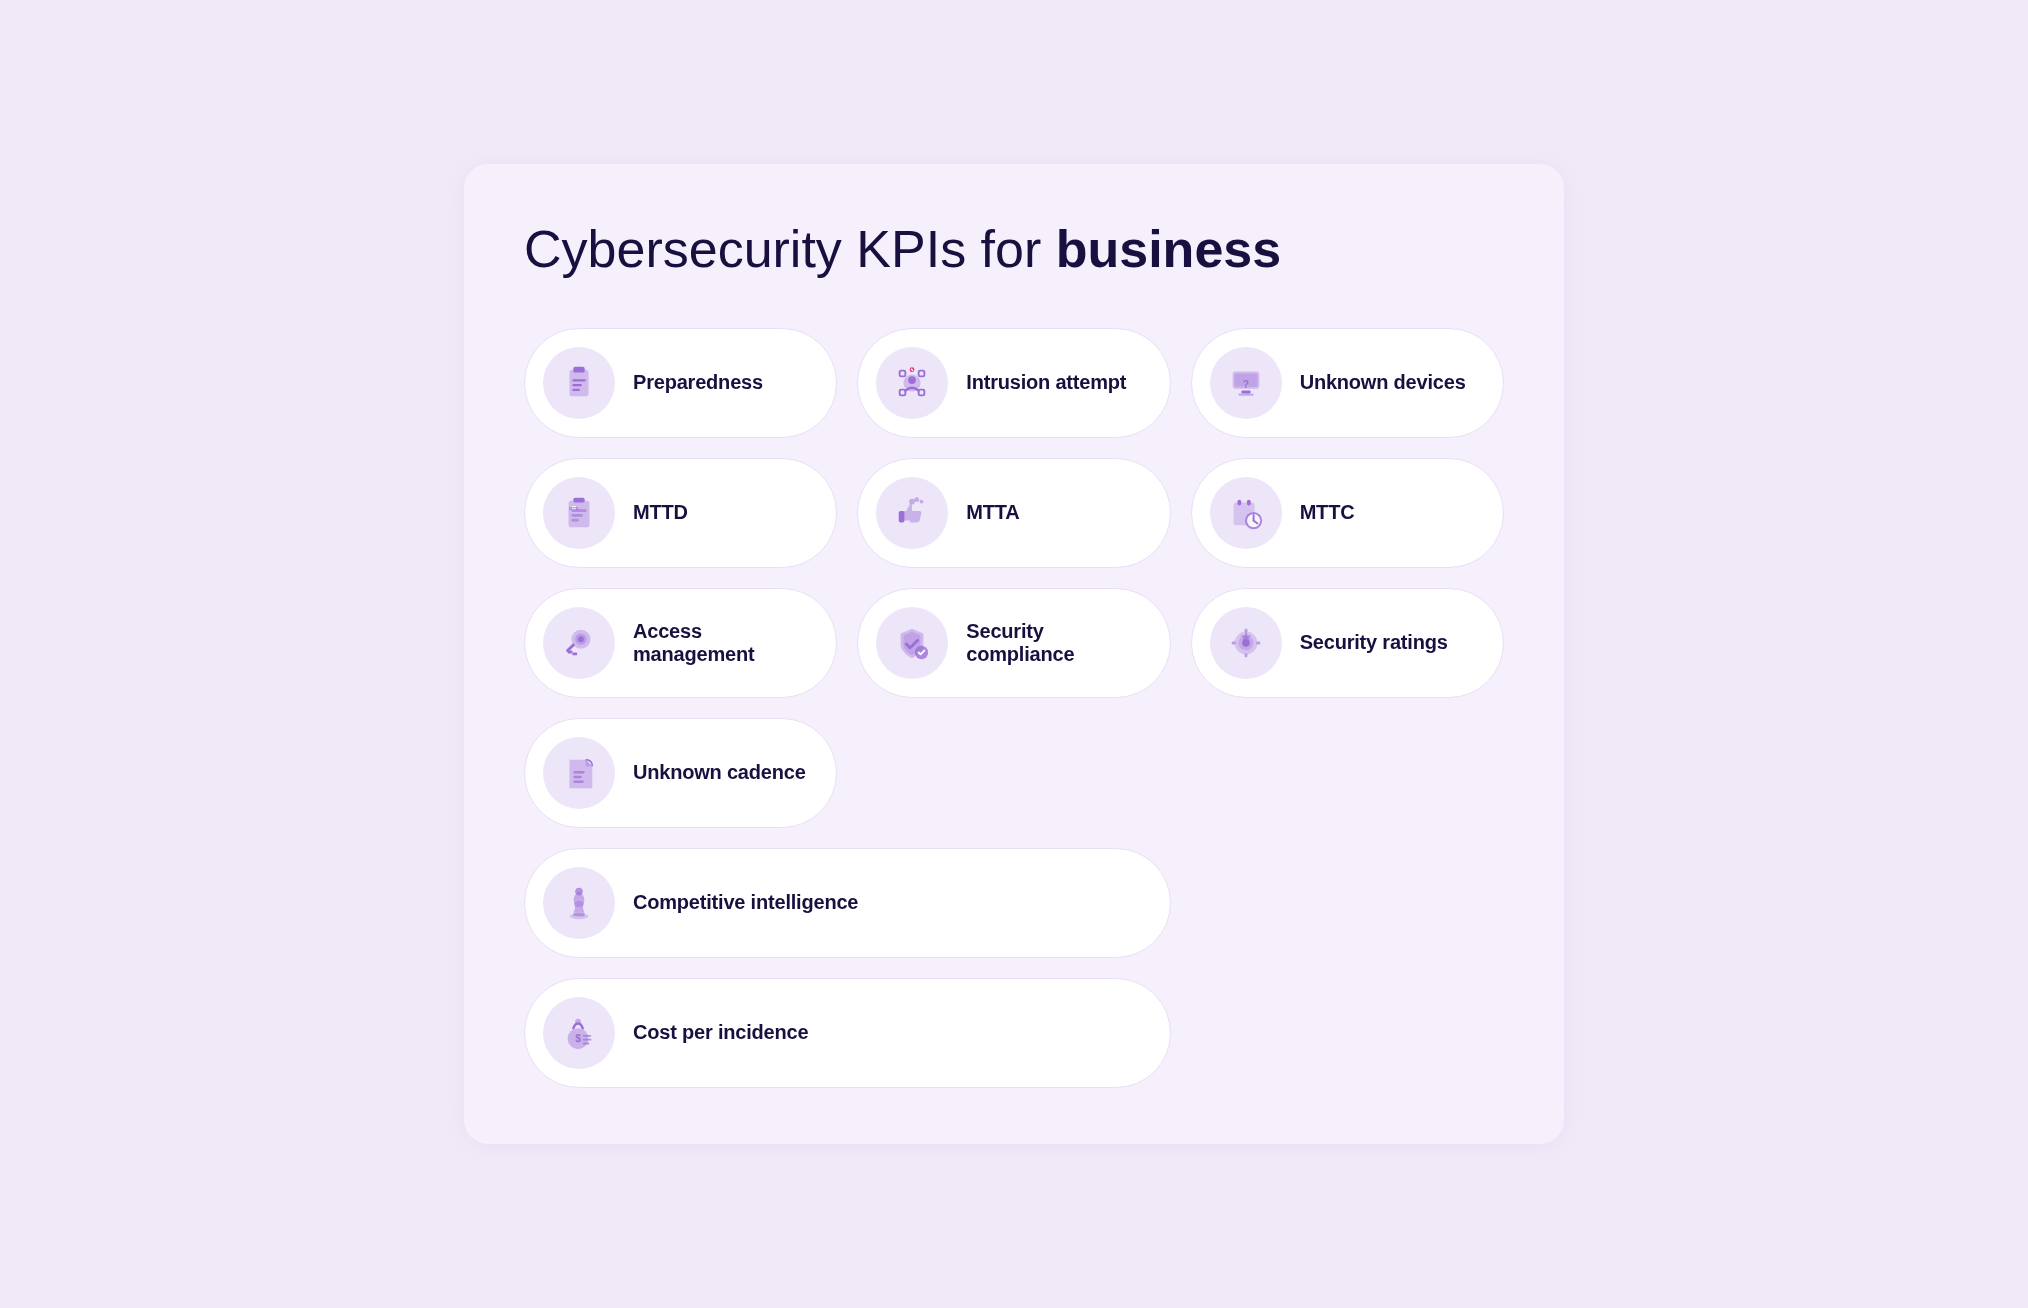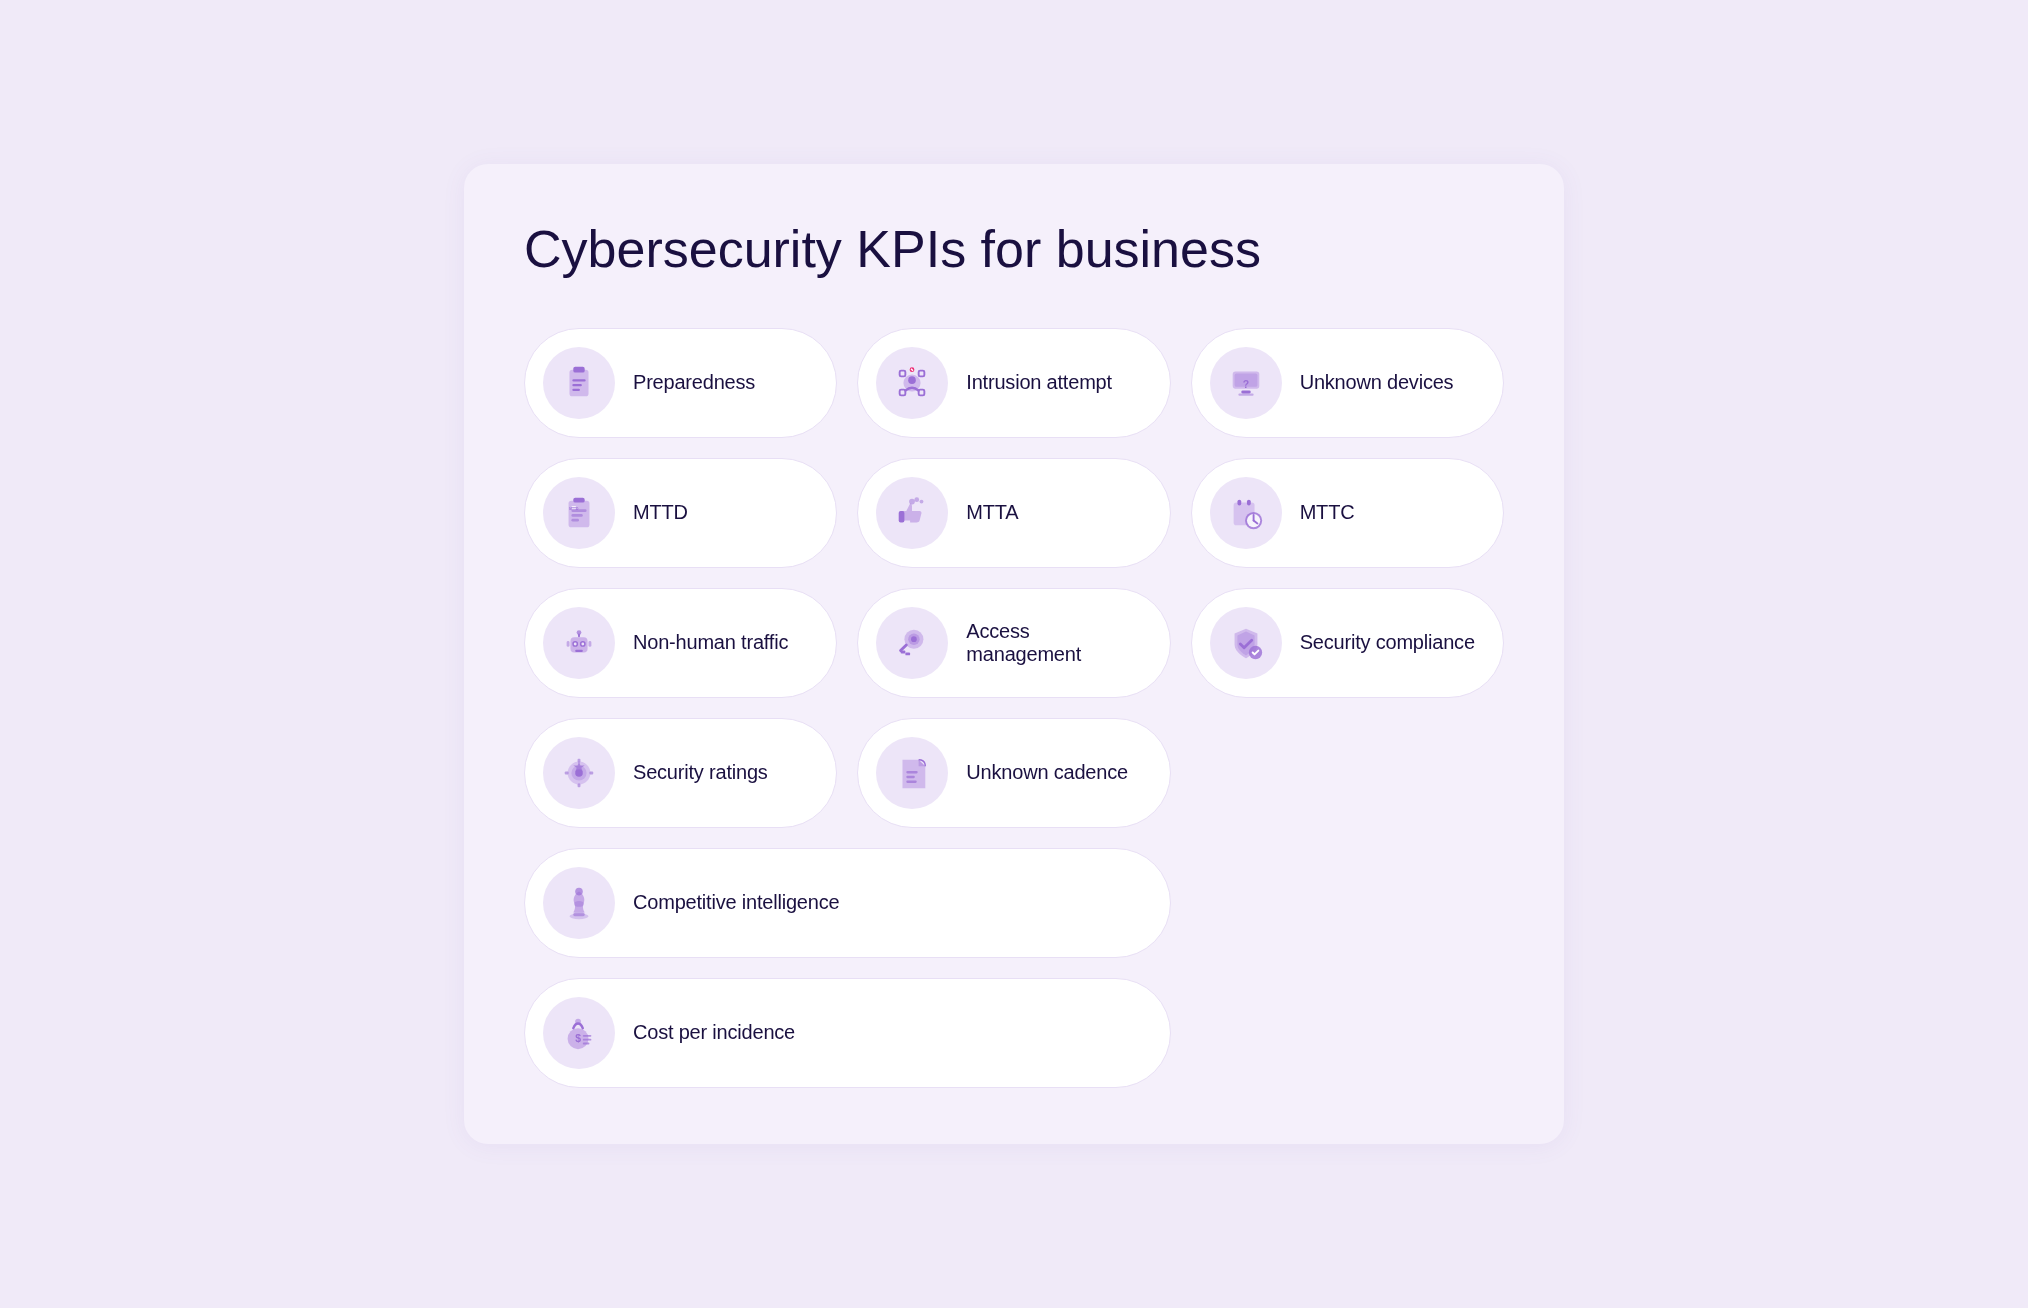--- a/index.html
+++ b/index.html
@@ -25,21 +25,21 @@
 
     .page-title {
       font-size: 52px;
       font-weight: 400;
       color: #1a1040;
       margin-bottom: 48px;
       line-height: 1.15;
     }
 
     .page-title strong {
-      font-weight: 400;
+      font-weight: 700;
     }
 
     .grid {
       display: grid;
       grid-template-columns: repeat(3, 1fr);
       gap: 20px;
     }
 
     .kpi-item {
       background: #ffffff;
@@ -62,21 +62,21 @@
       flex-shrink: 0;
     }
 
     .icon-wrap svg {
       width: 38px;
       height: 38px;
     }
 
     .kpi-label {
       font-size: 20px;
-      font-weight: 400;
+      font-weight: 700;
       color: #1a1040;
       letter-spacing: -0.2px;
     }
   </style>
 </head>
 <body>
 
 <div class="card">
   <h1 class="page-title">
     <span>Cybersecurity KPIs for </span><strong>business</strong>
@@ -160,37 +160,20 @@
       <circle cx="28" cy="28" r="7" fill="white" opacity="0.9"></circle>
       <line x1="28" y1="22" x2="28" y2="28" stroke="#9b6fd6" stroke-width="2" stroke-linecap="round"></line>
       <line x1="28" y1="28" x2="32" y2="31" stroke="#9b6fd6" stroke-width="2" stroke-linecap="round"></line>
     </svg>
     </div>
     <span class="kpi-label">MTTC</span>
   </div>
       <div class="kpi-item">
     <div class="icon-wrap">
       <svg viewBox="0 0 40 40" fill="none" xmlns="http://www.w3.org/2000/svg">
-      <rect x="11" y="14" width="18" height="16" rx="4" fill="#b48ee0" opacity="0.6"></rect>
-      <circle cx="16" cy="21" r="3" fill="#9b6fd6"></circle>
-      <circle cx="24" cy="21" r="3" fill="#9b6fd6"></circle>
-      <circle cx="16" cy="21" r="1.5" fill="white" opacity="0.8"></circle>
-      <circle cx="24" cy="21" r="1.5" fill="white" opacity="0.8"></circle>
-      <rect x="16" y="27" width="8" height="2.5" rx="1.2" fill="#9b6fd6"></rect>
-      <rect x="19" y="10" width="2" height="4" rx="1" fill="#9b6fd6"></rect>
-      <circle cx="20" cy="9" r="2.5" fill="#9b6fd6" opacity="0.7"></circle>
-      <rect x="7" y="18" width="3" height="6" rx="1.5" fill="#9b6fd6" opacity="0.5"></rect>
-      <rect x="30" y="18" width="3" height="6" rx="1.5" fill="#9b6fd6" opacity="0.5"></rect>
-    </svg>
-    </div>
-    <span class="kpi-label">Non-human traffic</span>
-  </div>
-      <div class="kpi-item">
-    <div class="icon-wrap">
-      <svg viewBox="0 0 40 40" fill="none" xmlns="http://www.w3.org/2000/svg">
       <circle cx="22" cy="16" r="10" fill="#b48ee0" opacity="0.5"></circle>
       <circle cx="22" cy="16" r="6" fill="#9b6fd6" opacity="0.4"></circle>
       <circle cx="22" cy="16" r="3" fill="#9b6fd6"></circle>
       <path d="M14 22 L8 28" stroke="#9b6fd6" stroke-width="3" stroke-linecap="round"></path>
       <rect x="8" y="28" width="5" height="3" rx="1" fill="#9b6fd6"></rect>
       <rect x="13" y="30" width="5" height="3" rx="1" fill="#9b6fd6"></rect>
     </svg>
     </div>
     <span class="kpi-label">Access management</span>
   </div>

